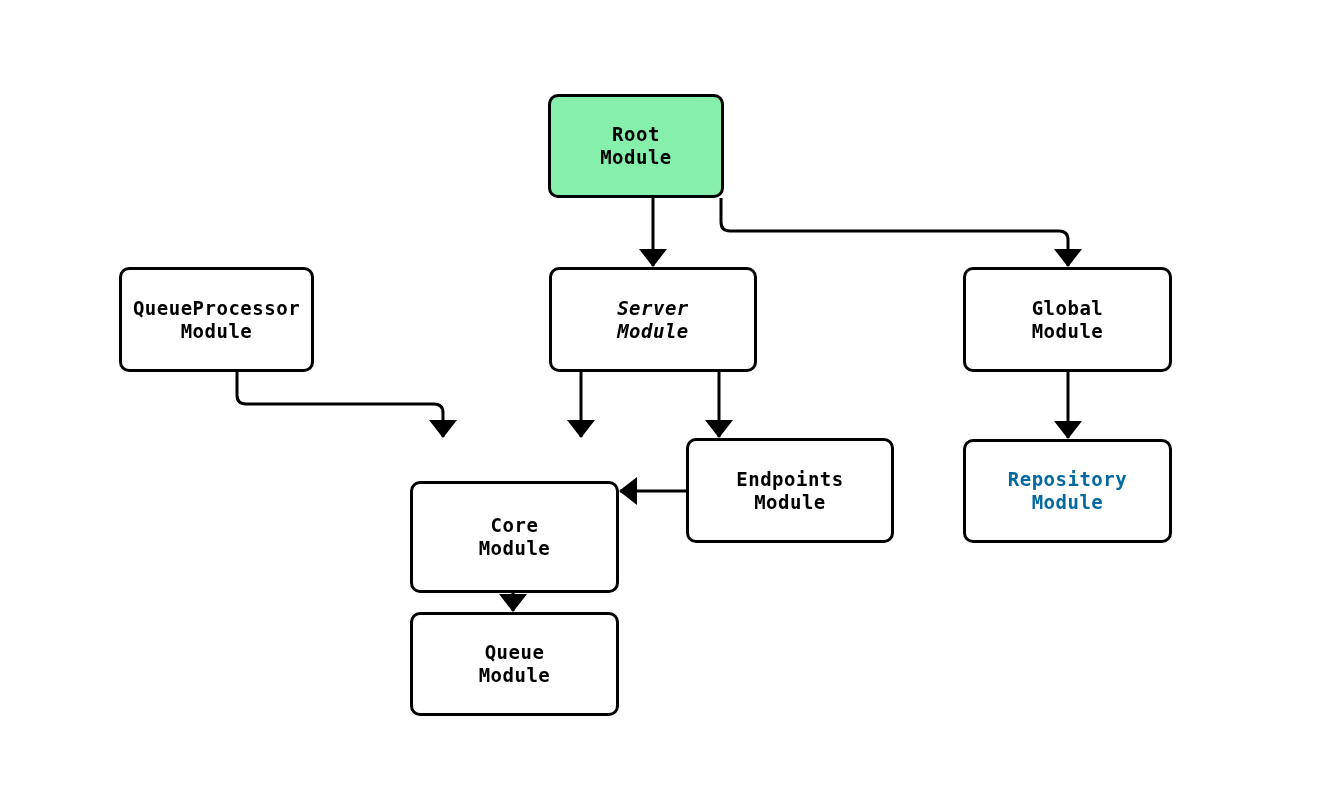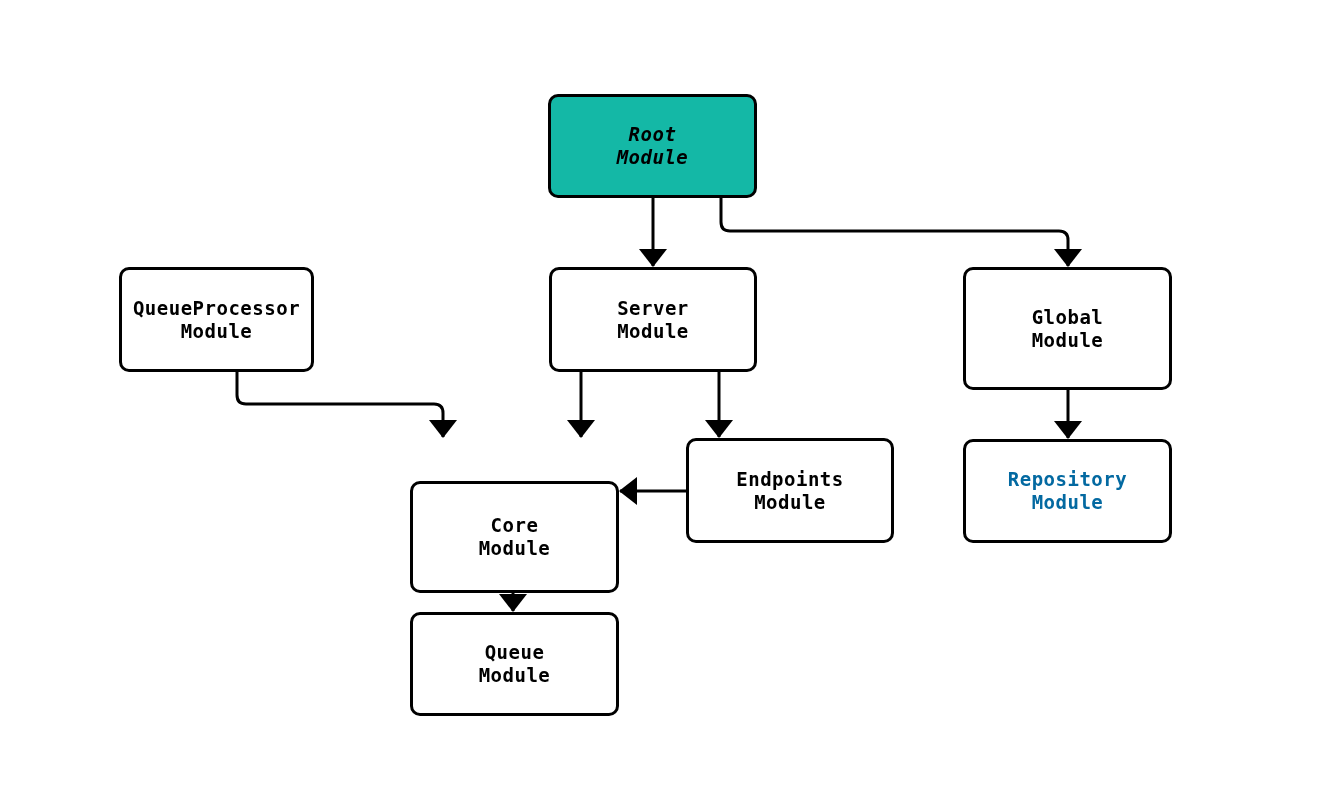--- a/index.html
+++ b/index.html
@@ -63,33 +63,33 @@
         <path class="edge-path" d="M721,198 L721,222 Q721,231 730,231 L1059,231 Q1068,231 1068,240 L1068,266" stroke="#000000" marker-end="url(#arrowhead)"></path>
         <path class="edge-path" d="M237,372 L237,395 Q237,404 246,404 L434,404 Q443,404 443,413 L443,437" stroke="#000000" marker-end="url(#arrowhead)"></path>
         <path class="edge-path" d="M581,372 L581,437" stroke="#000000" marker-end="url(#arrowhead)"></path>
         <path class="edge-path" d="M719,372 L719,437" stroke="#000000" marker-end="url(#arrowhead)"></path>
         <path class="edge-path" d="M686,491 L620,491" stroke="#000000" marker-end="url(#arrowhead)"></path>
         <path class="edge-path" d="M1068,372 L1068,438" stroke="#000000" marker-end="url(#arrowhead)"></path>
         <path class="edge-path" d="M513,543 L513,611" stroke="#000000" marker-end="url(#arrowhead)"></path>
       </g>
   </svg>
   <div id="node-layer">
-      <div class="node" style="left: 548px; top: 94px; width: 209px; height: 104px; border-color: rgb(0, 0, 0); background: #14b8a6; font-style: italic;">
+      <div class="node" style="left: 548px; top: 94px; width: 176px; height: 104px; border-color: rgb(0, 0, 0); background: #86efac;">
         <span class="node-label" style="color: rgb(0, 0, 0);">Root
 Module</span>
       </div>
       <div class="node" style="left: 119px; top: 267px; width: 195px; height: 105px; border-color: rgb(0, 0, 0); background: rgb(255, 255, 255);">
         <span class="node-label" style="color: rgb(0, 0, 0);">QueueProcessor
 Module</span>
       </div>
       <div class="node" style="left: 549px; top: 267px; width: 208px; height: 105px; border-color: rgb(0, 0, 0); background: rgb(255, 255, 255);">
-        <span class="node-label" style="color: rgb(0, 0, 0);">Server
+        <span class="node-label" style="color: rgb(0, 0, 0); font-style: italic;">Server
 Module</span>
       </div>
-      <div class="node" style="left: 963px; top: 267px; width: 209px; height: 123px; border-color: rgb(0, 0, 0); background: rgb(255, 255, 255);">
+      <div class="node" style="left: 963px; top: 267px; width: 209px; height: 105px; border-color: rgb(0, 0, 0); background: rgb(255, 255, 255);">
         <span class="node-label" style="color: rgb(0, 0, 0);">Global
 Module</span>
       </div>
       <div class="node" style="left: 410px; top: 438px; width: 209px; height: 112px; border-color: rgb(0, 0, 0); background: rgb(255, 255, 255); margin-top: 43px;">
         <span class="node-label" style="color: rgb(0, 0, 0);">Core
 Module</span>
       </div>
       <div class="node" style="left: 686px; top: 438px; width: 208px; height: 105px; border-color: rgb(0, 0, 0); background: rgb(255, 255, 255); align-items: center;">
         <span class="node-label" style="color: rgb(0, 0, 0);">Endpoints
 Module</span>

